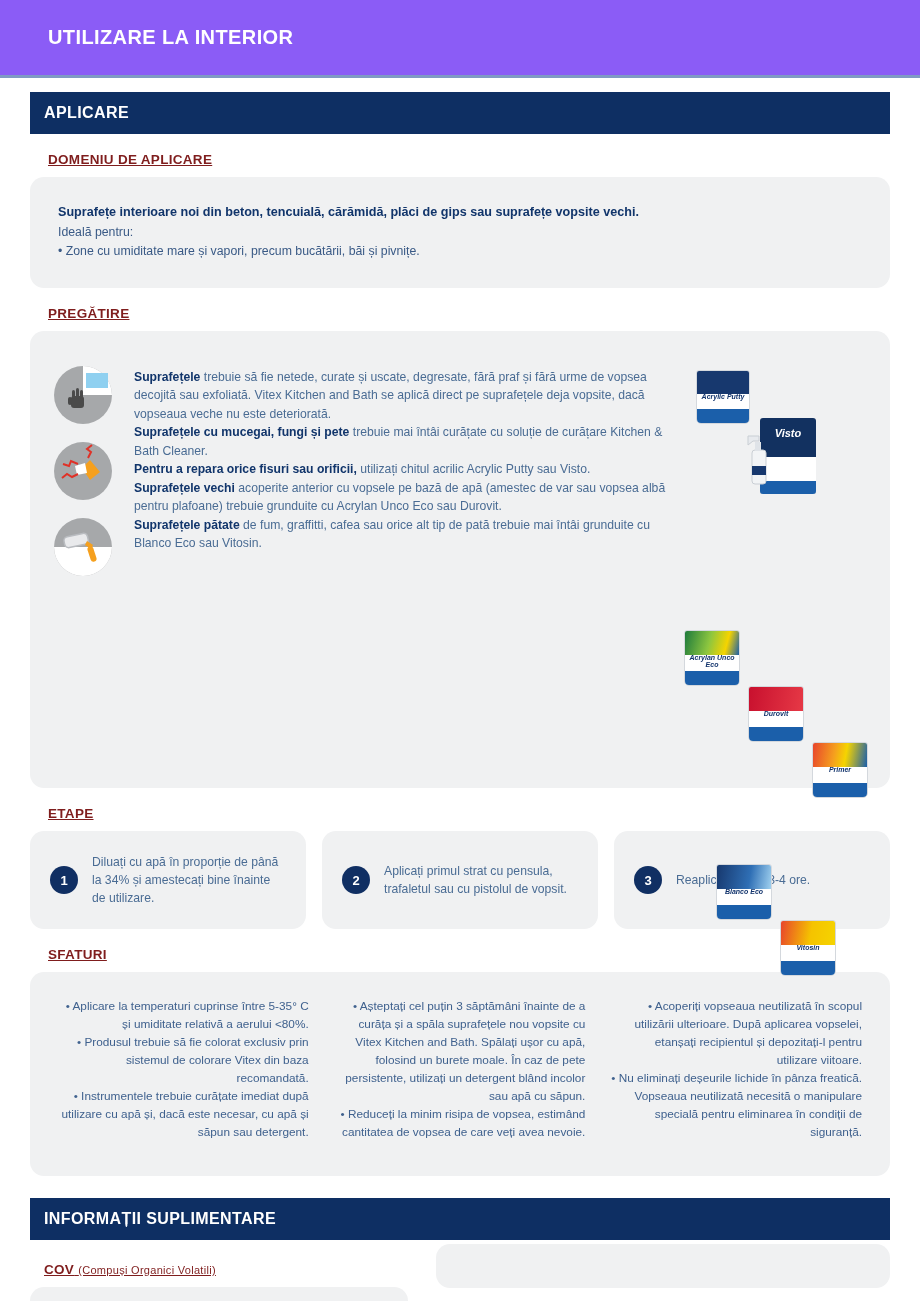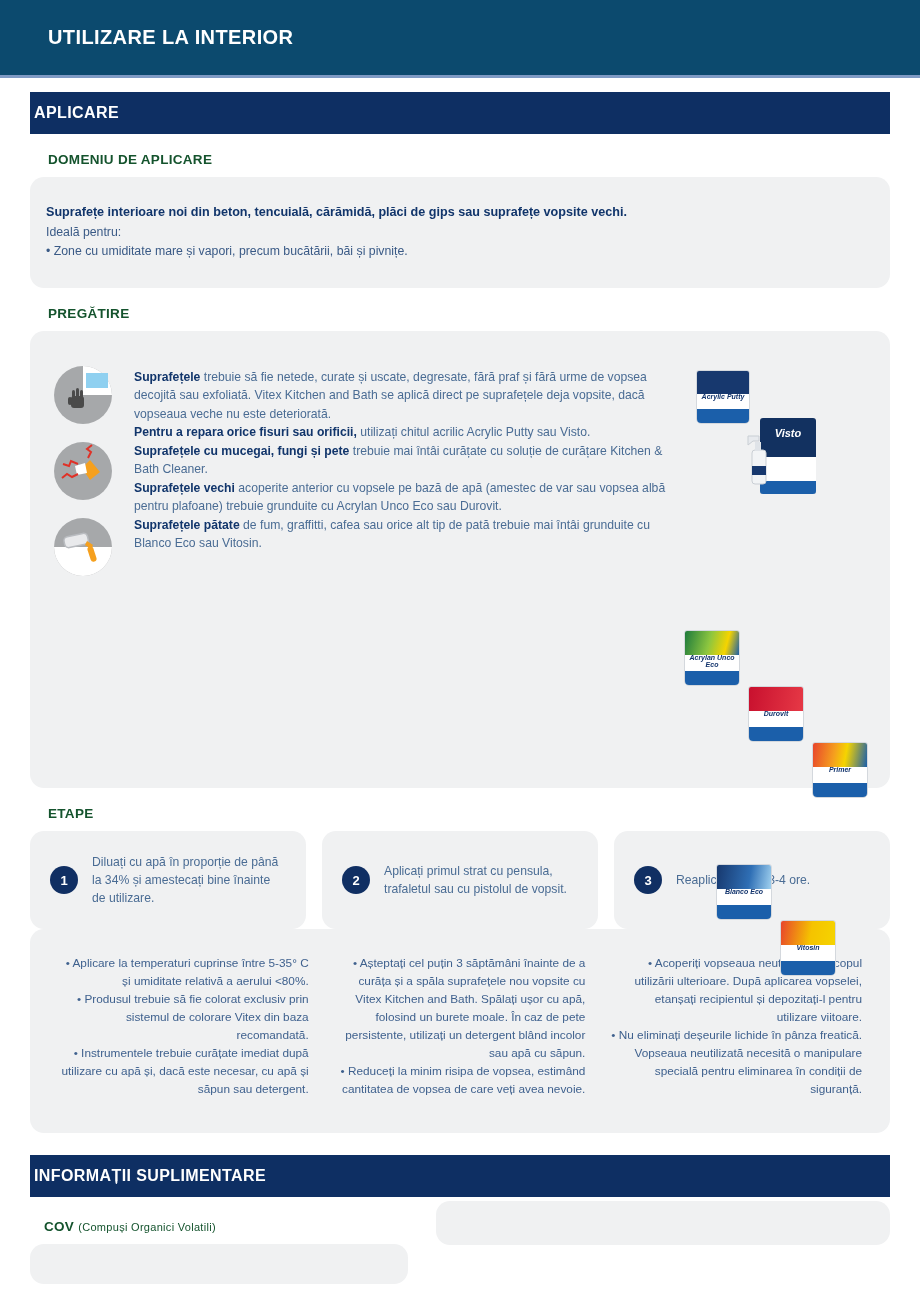--- a/index.html
+++ b/index.html
@@ -8,62 +8,63 @@
     background: #ffffff;
     font-family: "Liberation Sans", sans-serif;
     color: #123160;
     position: relative;
     overflow: hidden;
   }
 
   
   .top-banner {
     height: 78px;
-    background: #0c4a6e;
+    background: #8b5cf6;
     border-bottom: 3px solid #7f9ac4;
     display: flex; align-items: center;
   }
   .top-banner h1 {
     color: #ffffff;
     font-size: 20px;
     font-weight: bold;
     letter-spacing: 0.4px;
     padding-left: 48px;
   }
 
   .page { padding: 0 30px; }
 
   
   .section-bar {
     background: #0e2f63;
     color: #fff;
     font-size: 16px;
     font-weight: bold;
     letter-spacing: .4px;
-    padding: 12px 0 12px 4px;
+    padding: 12px 0 12px 14px;
     margin-top: 14px;
   }
 
   .sub-title {
-    color: #14532d;
+    color: #7f1d1d;
     font-weight: bold;
     font-size: 13.5px;
     letter-spacing: .3px;
     margin: 18px 0 10px 18px;
+    text-decoration: underline;
   }
   .sub-title .light { font-weight: normal; font-size: 11px; }
 
   .panel {
     background: #f0f1f2;
     border-radius: 14px;
     padding: 20px 24px;
   }
 
   
-  .domain-panel { padding: 26px 28px 30px 16px; }
+  .domain-panel { padding: 26px 28px 30px 28px; }
   .domain-strong {
     font-weight: bold; font-size: 12.6px; color: #11356b; line-height: 1.55;
   }
   .domain-sub { font-size: 12.3px; color: #3a5a86; line-height: 1.55; }
   .domain-bullet { font-size: 12.3px; color: #3a5a86; margin-top: 2px; }
 
   
   .prep-panel { display: flex; padding: 25px 18px 18px 10px; min-height: 228px; }
   .prep-icons {
     width: 86px; flex: 0 0 86px;
@@ -181,24 +182,24 @@
           <rect x="35" y="28" width="6" height="16" rx="3" fill="#f5a01e" transform="rotate(-18 38 36)"></rect>
         </svg>
       </div>
     </div>
 
     <div class="prep-text">
       <p>
         <b>Suprafețele</b><span> trebuie să fie netede, curate și uscate, degresate, fără praf și fără urme de vopsea decojită sau exfoliată. Vitex Kitchen and Bath se aplică direct pe suprafețele deja vopsite, dacă vopseaua veche nu este deteriorată.</span>
       </p>
       <p>
+        <b>Suprafețele cu mucegai, fungi și pete</b><span> trebuie mai întâi curățate cu soluție de curățare Kitchen &amp; Bath Cleaner.</span>
+      </p>
+      <p>
         <b>Pentru a repara orice fisuri sau orificii,</b><span> utilizați chitul acrilic Acrylic Putty sau Visto.</span>
-      </p>
-      <p>
-        <b>Suprafețele cu mucegai, fungi și pete</b><span> trebuie mai întâi curățate cu soluție de curățare Kitchen &amp; Bath Cleaner.</span>
       </p>
       <p>
         <b>Suprafețele vechi</b><span> acoperite anterior cu vopsele pe bază de apă (amestec de var sau vopsea albă pentru plafoane) trebuie grunduite cu Acrylan Unco Eco sau Durovit.</span>
       </p>
       <p>
         <b>Suprafețele pătate</b><span> de fum, graffitti, cafea sau orice alt tip de pată trebuie mai întâi grunduite cu Blanco Eco sau Vitosin.</span>
       </p>
     </div>
 
     <div class="prod-col">
@@ -266,20 +267,21 @@
     <div class="step">
       <div class="step-num">2</div>
       <div class="step-txt">Aplicați primul strat cu pensula, trafaletul sau cu pistolul de vopsit.</div>
     </div>
     <div class="step">
       <div class="step-num">3</div>
       <div class="step-txt">Reaplicare după 3-4 ore.</div>
     </div>
   </div>
 
+  <div class="sub-title">SFATURI</div>
 
   <div class="panel tips-panel">
     <div class="tips-col">
       <p style="white-space:pre-line">• Aplicare la temperaturi cuprinse între 5-35° C și umiditate relativă a aerului &lt;80%.
 • Produsul trebuie să fie colorat exclusiv prin sistemul de colorare Vitex din baza recomandată.
 • Instrumentele trebuie curățate imediat după utilizare cu apă și, dacă este necesar, cu apă și săpun sau detergent.</p>
     </div>
     <div class="tips-col">
       <p style="white-space:pre-line">• Așteptați cel puțin 3 săptămâni înainte de a curăța și a spăla suprafețele nou vopsite cu Vitex Kitchen and Bath. Spălați ușor cu apă, folosind un burete moale. În caz de pete persistente, utilizați un detergent blând incolor sau apă cu săpun.
 • Reduceți la minim risipa de vopsea, estimând cantitatea de vopsea de care veți avea nevoie.</p>

